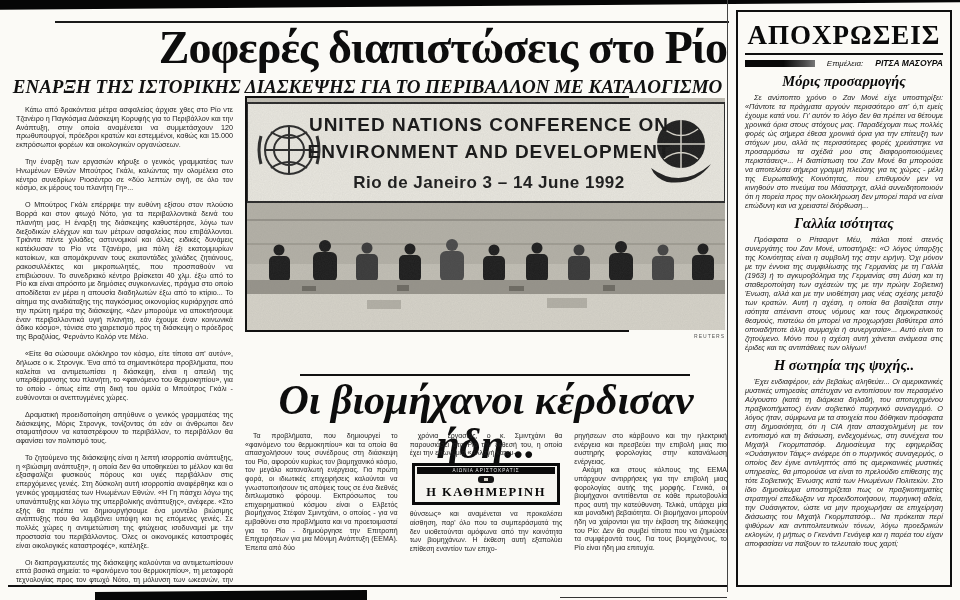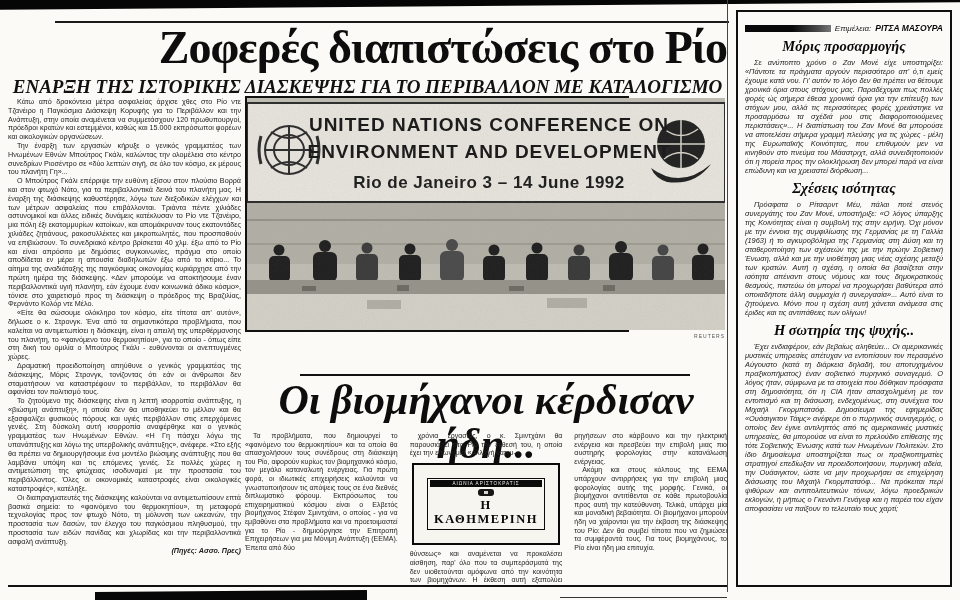--- a/index.html
+++ b/index.html
@@ -17,55 +17,55 @@
   
   .headline{position:absolute;top:24px;left:8px;width:719px;text-align:right;
             font-family:"Liberation Serif",serif;font-weight:700;font-size:46px;line-height:48px;
             letter-spacing:-1px;color:#0d0d0d;}
   .subheadline{position:absolute;top:76px;left:8px;width:719px;text-align:center;
             font-family:"Liberation Serif",serif;font-style:italic;font-weight:700;font-size:19px;
             color:#111;}
   
   .main-col{position:absolute;top:98px;left:8px;width:233px;height:486px;overflow:hidden;
             text-align:justify;font-size:7.2px;line-height:8.8px;color:#222;}
-  .main-col p{margin:0;text-indent:9px;}
+  .main-col p{margin:8px;text-indent:9px;}
   .source{font-weight:700;font-style:italic;}
   
   .photo{position:absolute;top:96px;left:245px;width:384px;height:236px;border:2px solid #111;
          box-sizing:border-box;background:#fca5a5;}
   .photo-credit{position:absolute;top:333px;left:600px;width:125px;text-align:right;
          font-size:5px;letter-spacing:1px;color:#555;}
   .caption{position:absolute;top:341px;left:255px;width:462px;text-align:center;
            font-family:"Liberation Serif",serif;font-style:italic;font-weight:700;
            font-size:10px;line-height:12.5px;color:#111;}
   .caption-rule{position:absolute;top:374px;left:300px;width:390px;height:2px;background:#111;}
   
   .headline2{position:absolute;top:378px;left:245px;width:482px;text-align:center;
              font-family:"Liberation Serif",serif;font-style:italic;font-weight:700;
              font-size:42px;line-height:44px;color:#0d0d0d;}
   .cols{position:absolute;top:432px;left:245px;width:482px;height:155px;display:flex;gap:12px;}
   .col{flex:1;overflow:hidden;text-align:justify;font-size:7px;line-height:8.6px;color:#222;}
   .col p{margin:0;text-indent:8px;}
   
-  .adbox{margin:5px 2px;border:2px solid #0a0a0a;padding:13px;background:#f6f5f0;}
+  .adbox{margin:5px 2px;border:2px solid #0a0a0a;padding:0;background:#f6f5f0;}
   .adbox-inner{border:1px solid #0a0a0a;padding:1px 2px 3px 2px;text-align:center;}
   .ad-strip{background:#0a0a0a;color:#eee;font-size:4.6px;letter-spacing:1px;line-height:7px;
             white-space:nowrap;overflow:hidden;}
   .ad-emblem{display:inline-block;width:16px;height:7px;background:#161616;border-radius:3px;
              margin:2px 0 0 0;position:relative;}
   .ad-emblem:after{content:"";position:absolute;left:6px;top:2px;width:4px;height:3px;background:#d9d6cc;}
   .ad-name{font-family:"Liberation Serif",serif;font-weight:700;font-size:12.5px;
            letter-spacing:1.5px;color:#0a0a0a;line-height:14px;}
   
   .sidebar{position:absolute;top:10px;left:736px;width:216px;height:577px;box-sizing:border-box;
            border:2px solid #0f0f0f;background:#fbfaf6;padding:8px 7px 4px 7px;overflow:hidden;}
   .sb-title{font-family:"Liberation Serif",serif;font-weight:700;font-size:27px;line-height:30px;
             text-align:center;letter-spacing:1px;color:#0a0a0a;border-bottom:2.5px solid #0f0f0f;
             padding-bottom:3px;}
-  .sb-credit{display:flex;align-items:center;gap:4px;margin:3px 0 4px 0;}
+  .sb-credit{display:flex;align-items:center;gap:12px;margin:3px 0 4px 0;}
   .sb-credit-bar{flex:1;height:7px;background:linear-gradient(90deg,#090909 55%,#4a4a4a 85%,#777);}
   .sb-credit-label{font-style:italic;font-size:8px;color:#111;}
   .sb-credit-name{font-style:italic;font-weight:700;font-size:8.5px;color:#0a0a0a;}
   .sb-heading{font-family:"Liberation Serif",serif;font-style:italic;font-weight:700;
               font-size:14.5px;text-align:center;margin:5px 0 3px 0;color:#0a0a0a;}
   .sb-text{font-style:italic;font-size:7.4px;line-height:9px;text-align:justify;color:#222;
            margin:0;text-indent:9px;}
 </style>
 </head>
 <body>
@@ -212,26 +212,27 @@
       </div>
       <p style="text-indent:0;">θύνσεως» και αναμένεται να προκαλέσει αίσθηση, παρ' όλο που τα συμπεράσματά της δεν υιοθετούνται ομόφωνα από την κοινότητα των βιομηχάνων. Η έκθεση αυτή εξαπολύει επίθεση εναντίον των επιχο-</p>
     </div>
     <div class="col">
       <p style="text-indent:0;">ρηγήσεων στο κάρβουνο και την ηλεκτρική ενέργεια και πρεσβεύει την επιβολή μιας πιο αυστηρής φορολογίας στην κατανάλωση ενέργειας.</p>
       <p>Ακόμη και στους κόλπους της ΕΕΜΑ υπάρχουν αντιρρήσεις για την επιβολή μιας φορολογίας αυτής της μορφής. Γενικά, οι βιομήχανοι αντιτίθενται σε κάθε πρωτοβουλία προς αυτή την κατεύθυνση. Τελικά, υπάρχει μία και μοναδική βεβαιότητα. Οι βιομήχανοι μπορούν ήδη να χαίρονται για την έκβαση της διάσκεψης του Ρίο: Δεν θα συμβεί τίποτα που να ζημιώσει τα συμφέροντά τους. Για τους βιομηχάνους, το Ρίο είναι ήδη μια επιτυχία.</p>
     </div>
   </div>
 
   <div class="sidebar">
+    <div class="sb-title">ΑΠΟΧΡΩΣΕΙΣ</div>
     <div class="sb-credit">
       <span class="sb-credit-bar"></span>
       <span class="sb-credit-label">Επιμέλεια:</span>
       <span class="sb-credit-name">ΡΙΤΣΑ ΜΑΣΟΥΡΑ</span>
     </div>
     <div class="sb-heading">Μόρις προσαρμογής</div>
     <p class="sb-text">Σε ανύποπτο χρόνο ο Ζαν Μονέ είχε υποστηρίξει: «Πάντοτε τα πράγματα αργούν περισσότερο απ' ό,τι εμείς έχουμε κατά νου. Γι' αυτόν το λόγο δεν θα πρέπει να θέτουμε χρονικά όρια στους στόχους μας. Παραδέχομαι πως πολλές φορές ώς σήμερα έθεσα χρονικά όρια για την επίτευξη των στόχων μου, αλλά τις περισσότερες φορές χρειάστηκε να προσαρμόσω τα σχέδιά μου στις διαφοροποιούμενες περιστάσεις»... Η διαπίστωση του Ζαν Μονέ θα μπορούσε να αποτελέσει σήμερα γραμμή πλεύσης για τις χώρες - μέλη της Ευρωπαϊκής Κοινότητας, που επιθυμούν μεν να κινηθούν στο πνεύμα του Μάαστριχτ, αλλά συνειδητοποιούν ότι η πορεία προς την ολοκλήρωση δεν μπορεί παρά να είναι επώδυνη και να χρειαστεί διόρθωση...</p>
-    <div class="sb-heading">Σχέσεις ισότητας</div>
+    <div class="sb-heading">Γαλλία ισότητας</div>
     <p class="sb-text">Πρόσφατα ο Ρίτσαρντ Μέυ, πάλαι ποτέ στενός συνεργάτης του Ζαν Μονέ, υποστήριξε: «Ο λόγος ύπαρξης της Κοινότητας είναι η συμβολή της στην ειρήνη. Όχι μόνον με την έννοια της συμφιλίωσης της Γερμανίας με τη Γαλλία (1963) ή το αγκυροβόλημα της Γερμανίας στη Δύση και τη σταθεροποίηση των σχέσεών της με την πρώην Σοβιετική Ένωση, αλλά και με την υιοθέτηση μιας νέας σχέσης μεταξύ των κρατών. Αυτή η σχέση, η οποία θα βασίζεται στην ισότητα απέναντι στους νόμους και τους δημοκρατικούς θεσμούς, πιστεύω ότι μπορεί να προχωρήσει βαθύτερα από οποιαδήποτε άλλη συμμαχία ή συνεργασία»... Αυτό είναι το ζητούμενο. Μόνο που η σχέση αυτή χάνεται ανάμεσα στις έριδες και τις αντιπάθειες των ολίγων!</p>
     <div class="sb-heading">Η σωτηρία της ψυχής..</div>
     <p class="sb-text">Έχει ενδιαφέρον, εάν βεβαίως αληθεύει... Οι αμερικανικές μυστικές υπηρεσίες απέτυχαν να εντοπίσουν τον περασμένο Αύγουστο (κατά τη διάρκεια δηλαδή, του αποτυχημένου πραξικοπήματος) έναν σοβιετικό πυρηνικό συναγερμό. Ο λόγος ήταν, σύμφωνα με τα στοιχεία που δόθηκαν πρόσφατα στη δημοσιότητα, ότι η CIA ήταν απασχολημένη με τον εντοπισμό και τη διάσωση, ενδεχομένως, στη συνέχεια του Μιχαήλ Γκορμπατσόφ. Δημοσίευμα της εφημερίδας «Ουάσιγκτον Τάιμς» ανέφερε ότι ο πυρηνικός συναγερμός, ο οποίος δεν έγινε αντιληπτός από τις αμερικανικές μυστικές υπηρεσίες, θα μπορούσε να είναι το πρελούδιο επίθεσης της τότε Σοβιετικής Ένωσης κατά των Ηνωμένων Πολιτειών. Στο ίδιο δημοσίευμα υποστηρίζεται πως οι πραξικοπηματίες στρατηγοί επεδίωξαν να προειδοποιήσουν, πυρηνική αδεία, την Ουάσιγκτον, ώστε να μην προχωρήσει σε επιχείρηση διάσωσης του Μιχαήλ Γκορμπατσόφ... Να πρόκειται περί ψιθύρων και αντιπολιτευτικών τόνων, λόγω προεδρικών εκλογών, ή μήπως ο Γκενάντι Γενάγεφ και η παρέα του είχαν αποφασίσει να παίξουν το τελευταίο τους χαρτί;</p>
   </div>
 
 </div>
 
 </body></html>

